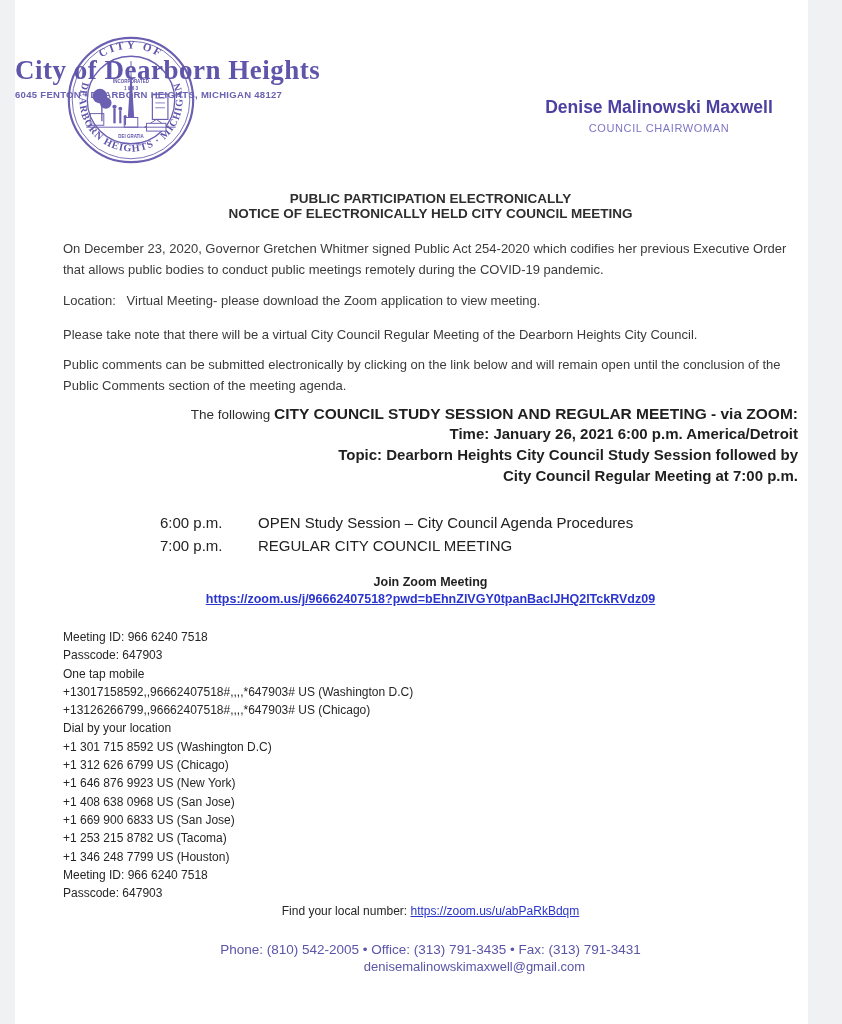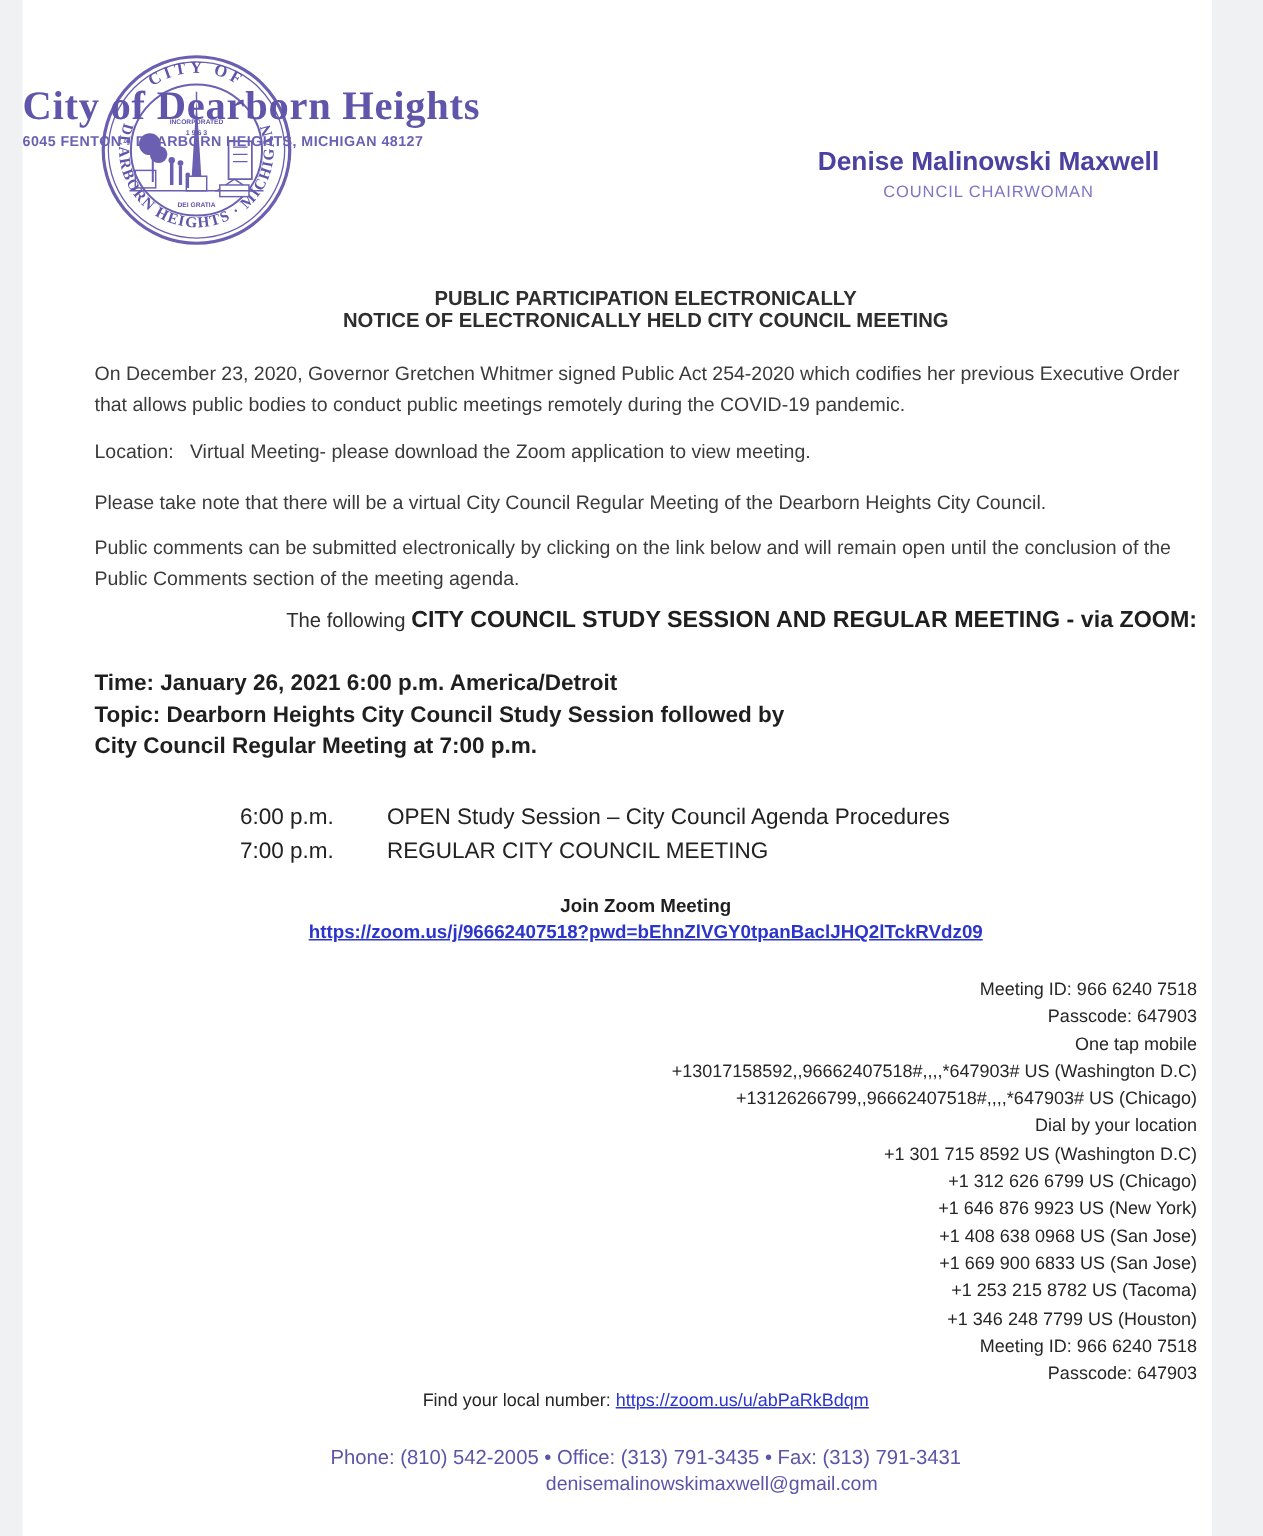--- a/index.html
+++ b/index.html
@@ -22,34 +22,34 @@
   .h-notice { text-align:center; font-size:13.5px; font-weight:bold; color:#2e2e2e; max-width:737px; }
   .h-notice.second { margin-top:19px; }
   p.doc { font-size:13px; line-height:21px; max-width:737px; white-space:pre-wrap; }
   .p1 { margin-top:17px; }
   .p2 { margin-top:13px; }
   .p3 { margin-top:10px; }
   .p4 { margin-top:9px; }
   .session-line { margin-top:9px; text-align:right; max-width:737px; }
   .session-prefix { font-size:13.5px; color:#2e2e2e; }
   .session-main { font-size:15.5px; font-weight:bold; color:#1f1f1f; }
-  .time-block { margin-top:22px; text-align:left; font-size:15px; font-weight:bold;
+  .time-block { text-align:right; font-size:15px; font-weight:bold;
                 line-height:21px; color:#1f1f1f; max-width:737px; }
   .schedule { margin-top:25px; margin-left:97px; font-size:15px; line-height:23px; color:#222; }
   .schedule-row { display:flex; }
   .schedule-time { width:75px; flex:none; }
   .schedule-item { margin-left:23px; white-space:pre; }
 
   
   .join-heading { margin-top:18px; text-align:center; font-size:12.5px; font-weight:bold;
                   color:#1f1f1f; max-width:737px; }
   .join-link-line { margin-top:3px; text-align:center; font-size:12.5px; max-width:737px; }
   a.doc-link { color:#2b35cc; text-decoration:underline; cursor:pointer; }
   .join-link-line a { font-weight:bold; }
-  .zoom-details { margin-top:22px; text-align:right; font-size:12px; line-height:18.3px;
+  .zoom-details { margin-top:22px; text-align:left; font-size:12px; line-height:18.3px;
                   color:#262626; max-width:737px; }
   .find-local { text-align:center; font-size:12px; line-height:18.3px; color:#262626; max-width:737px; }
 
   
   .footer-contact { margin-top:21px; text-align:center; font-size:13.5px; color:#5b55a8; max-width:737px; }
   .footer-email { text-align:center; font-size:13px; line-height:19px; color:#5b55a8;
                   max-width:737px; padding-left:88px; }
 </style>
 </head>
 <body>

